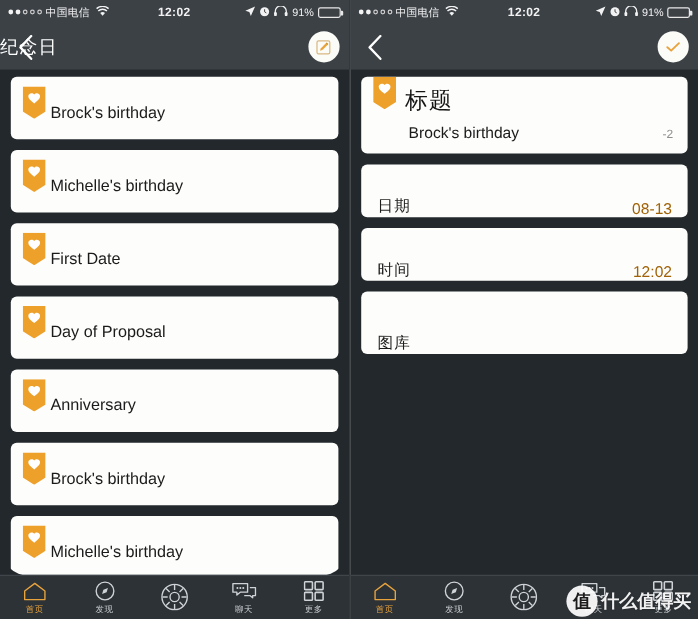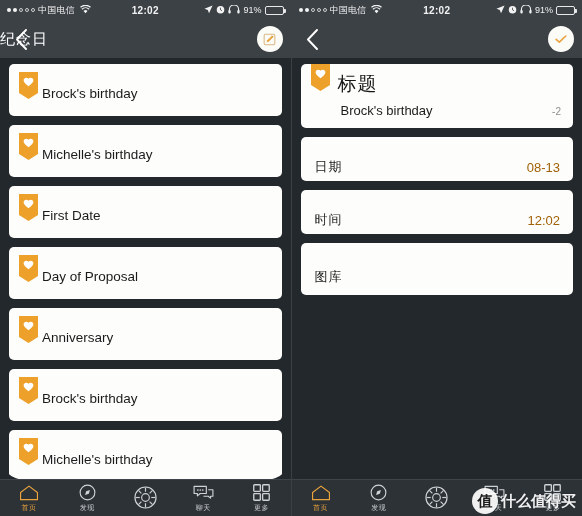--- a/index.html
+++ b/index.html
@@ -186,21 +186,21 @@
     color: #1b1b1b;
   }
   .dt-meta {
     margin-left: auto;
     font-size: 10px;
     color: #8e8e8e;
   }
   .field-card {
     height: 44px;
     display: flex;
-    align-items: center;
+    align-items: flex-end;
     padding: 16px 13px 0 14px;
     gap: 34px;
   }
   .field-label {
     font-size: 13px;
     color: #1d1d1d;
     letter-spacing: 1px;
   }
   .field-value {
     margin-left: auto;

